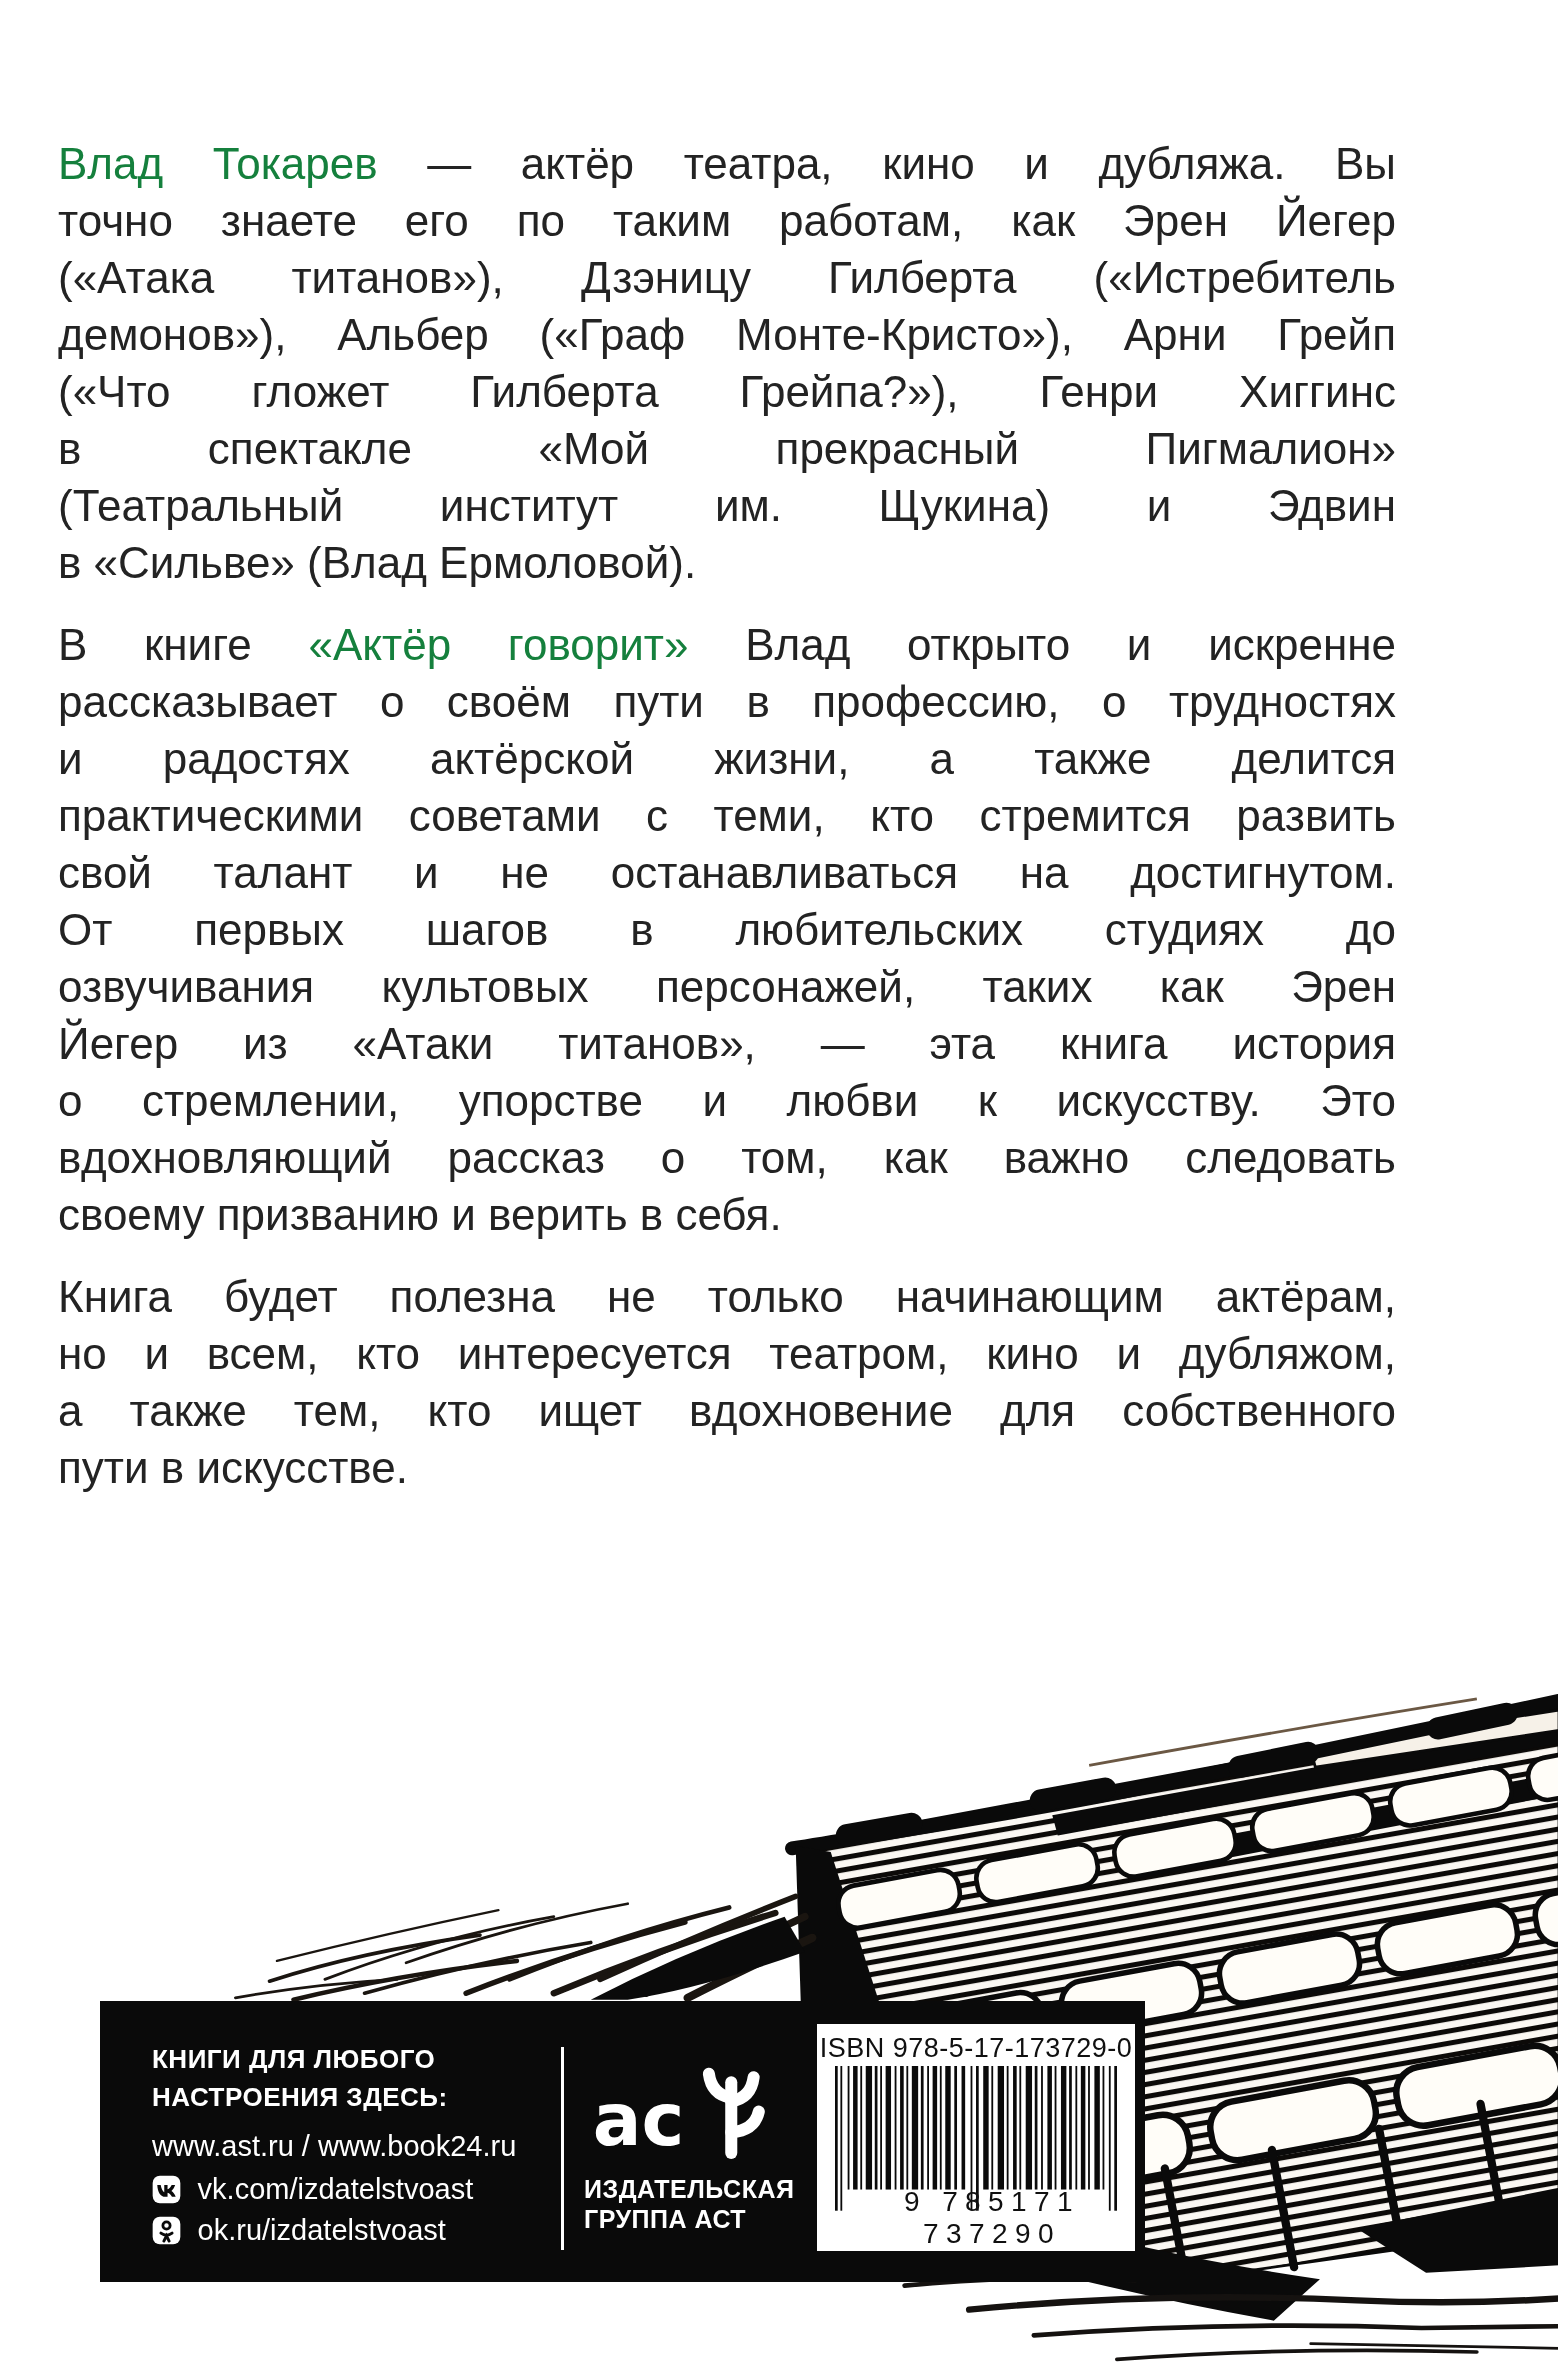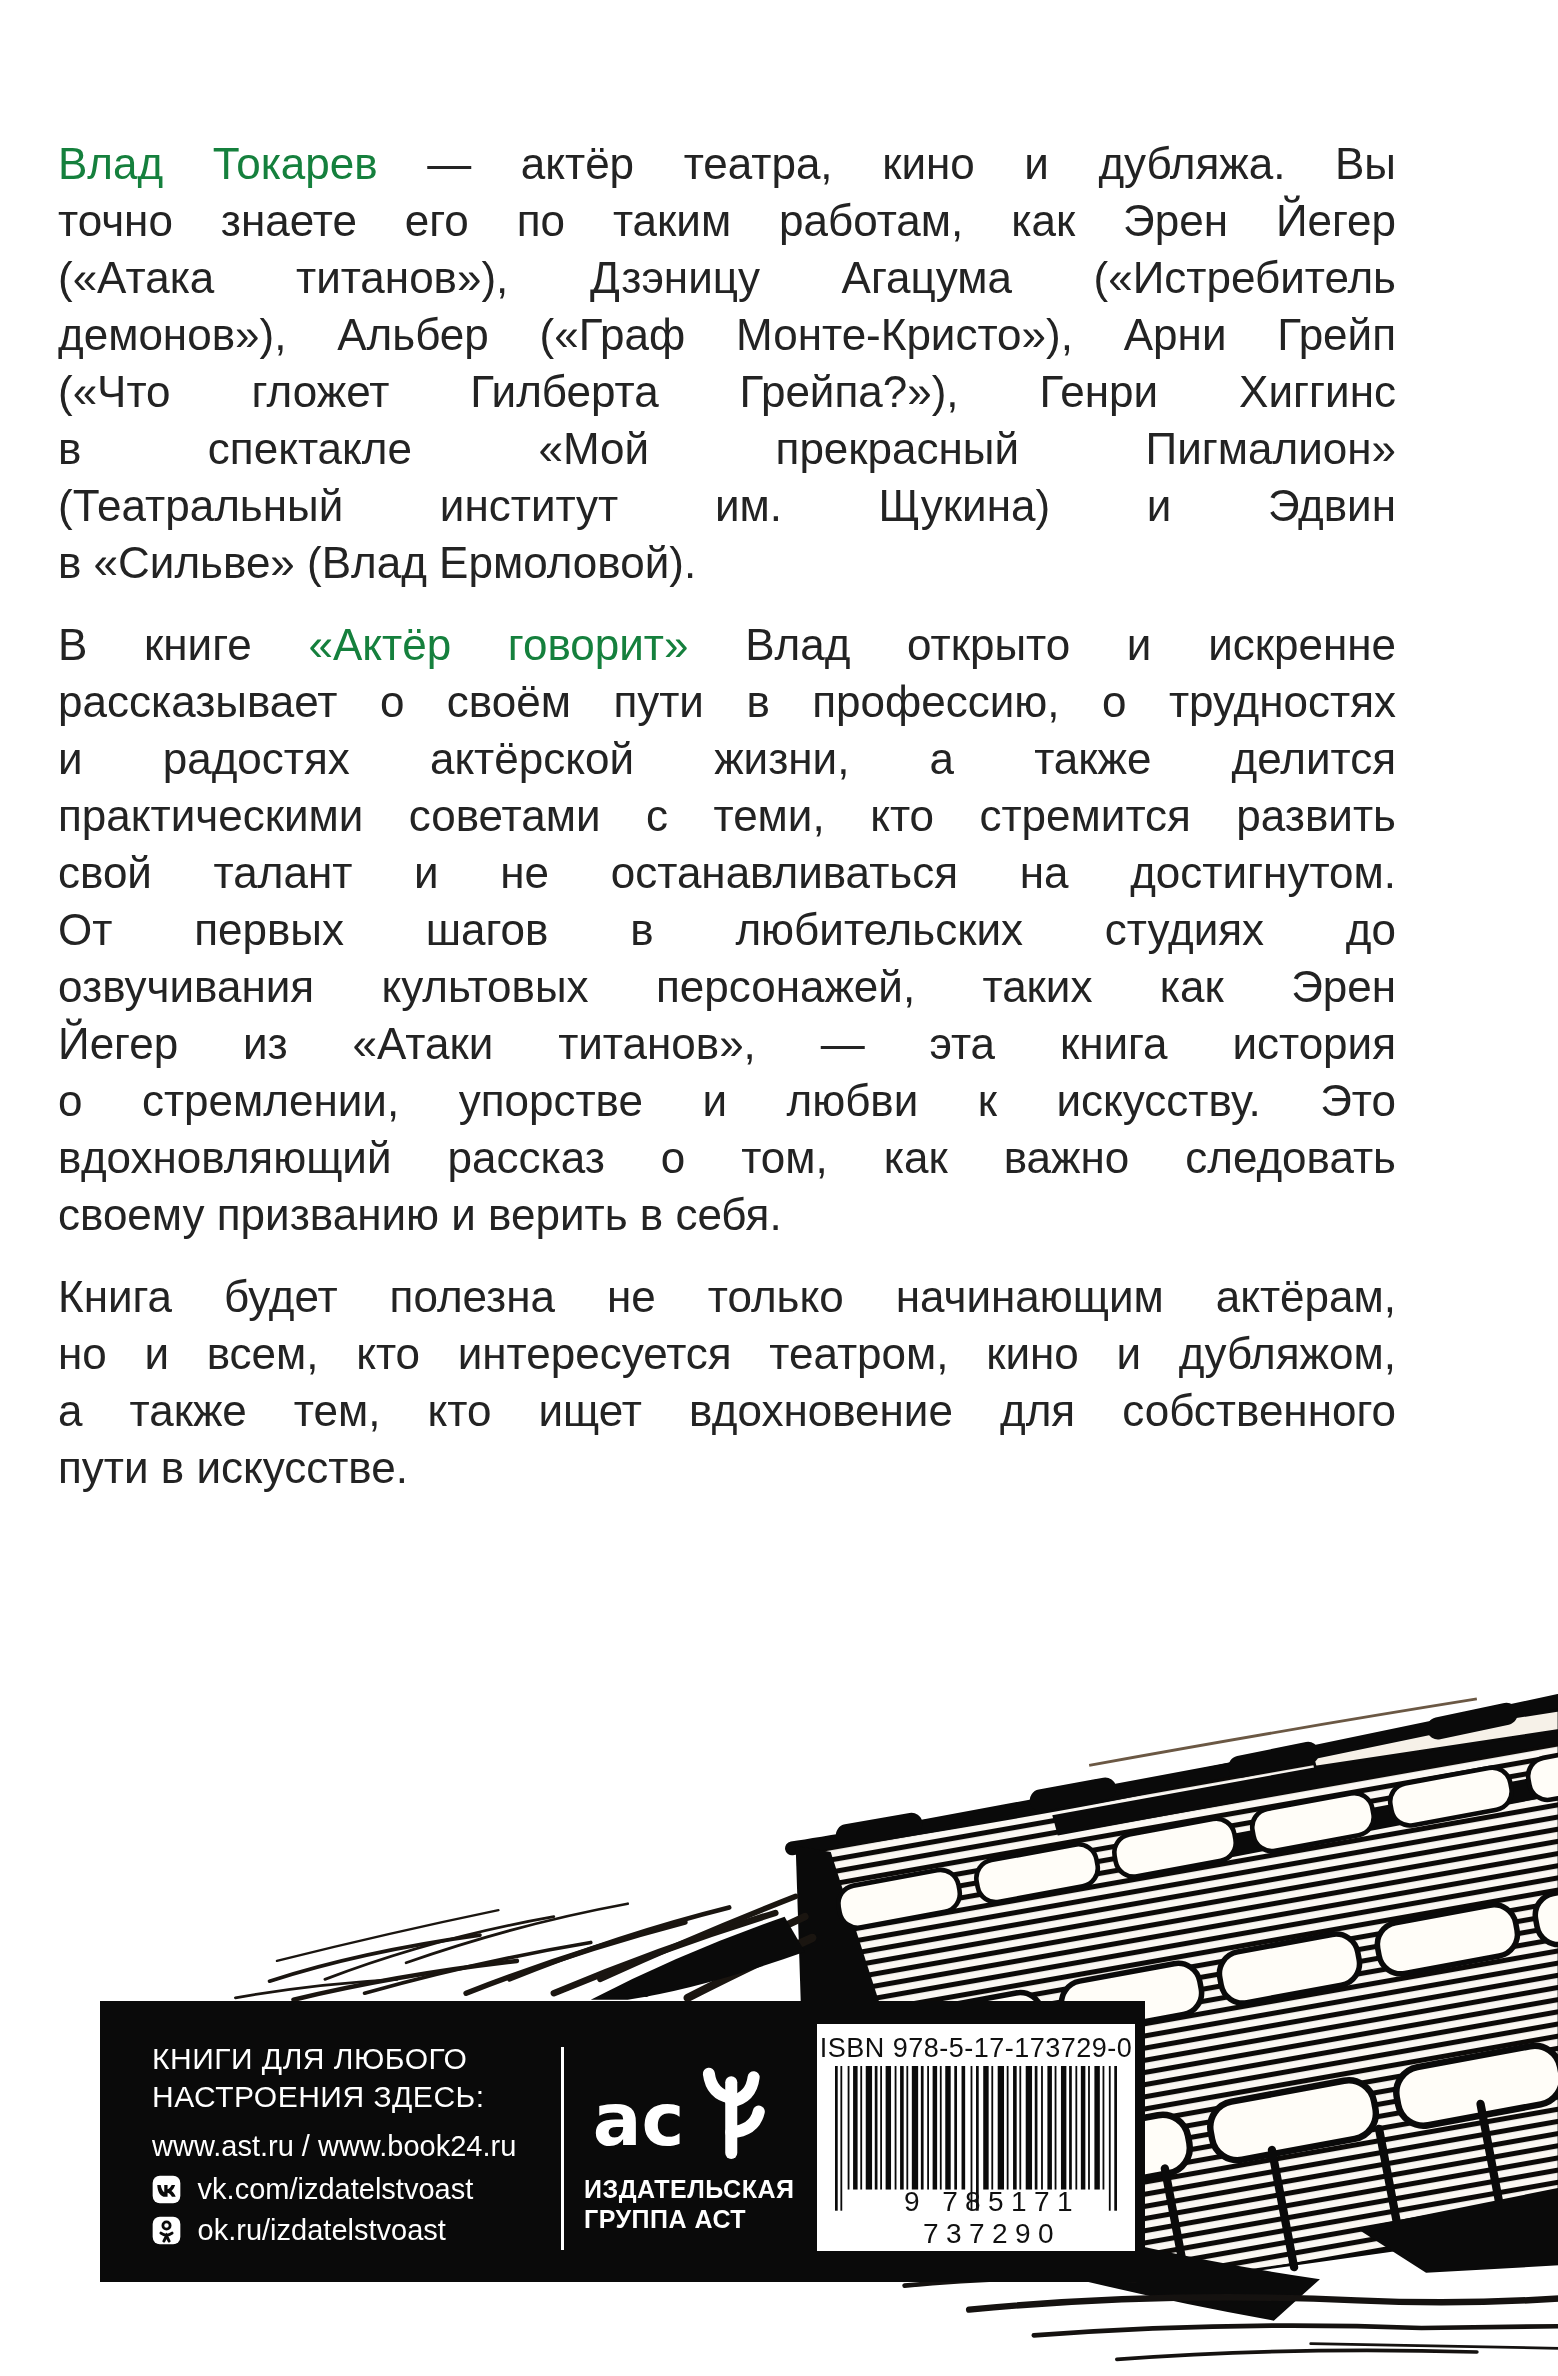--- a/index.html
+++ b/index.html
@@ -26,21 +26,21 @@
 
   
   .art{position:absolute;left:0;top:1675px;width:1559px;height:701px;z-index:1;}
 
   
   .bar{
     position:absolute;left:100px;top:2001px;width:1045px;height:281px;
     background:#0a0a0a;color:#ffffff;z-index:2;
   }
   .promo{position:absolute;left:52px;top:39px;}
-  .caps{font-weight:normal;font-size:30px;line-height:38px;letter-spacing:0.5px;}
+  .caps{font-weight:bold;font-size:26px;line-height:38px;letter-spacing:0.5px;}
   .urls{margin-top:13px;font-size:29px;line-height:35px;}
   .soc{display:flex;align-items:center;gap:16.6px;font-size:29px;line-height:31px;margin-top:10px;}
   .soc:first-of-type{margin-top:14.8px;}
   .sicon{width:29px;height:29px;flex:0 0 auto;display:inline-block;}
   .sicon svg{display:block;width:29px;height:29px;}
 
   .divider{position:absolute;left:461px;top:46px;width:2.8px;height:203px;background:#ffffff;}
 
   .publisher{position:absolute;left:484px;top:46px;width:198px;}
   .astlogo{width:185px;height:118px;display:block;margin:0 auto;}
@@ -60,21 +60,21 @@
 </style>
 </head>
 <body>
 
 <div class="page">
 
   <main class="annotation">
     <div class="para">
         <div class="line"><span class="b">Влад Токарев</span><span> — актёр театра, кино и дубляжа. Вы</span></div>
         <div class="line"><span>точно знаете его по таким работам, как Эрен Йегер</span></div>
-        <div class="line"><span>(«Атака титанов»), Дзэницу Агацума («Истребитель</span></div>
+        <div class="line"><span>(«Атака титанов»), Дзэницу Гилберта («Истребитель</span></div>
         <div class="line"><span>демонов»), Альбер («Граф Монте-Кристо»), Арни Грейп</span></div>
         <div class="line"><span>(«Что гложет Гилберта Грейпа?»), Генри Хиггинс</span></div>
         <div class="line"><span>в спектакле «Мой прекрасный Пигмалион»</span></div>
         <div class="line"><span>(Театральный институт им. Щукина) и Эдвин</span></div>
         <div class="line"><span>в «Сильве» (Влад Ермоловой).</span></div>
       </div>
     <div class="para">
         <div class="line"><span>В книге </span><span class="b">«Актёр говорит»</span><span> Влад открыто и искренне</span></div>
         <div class="line"><span>рассказывает о своём пути в профессию, о трудностях</span></div>
         <div class="line"><span>и радостях актёрской жизни, а также делится</span></div>

